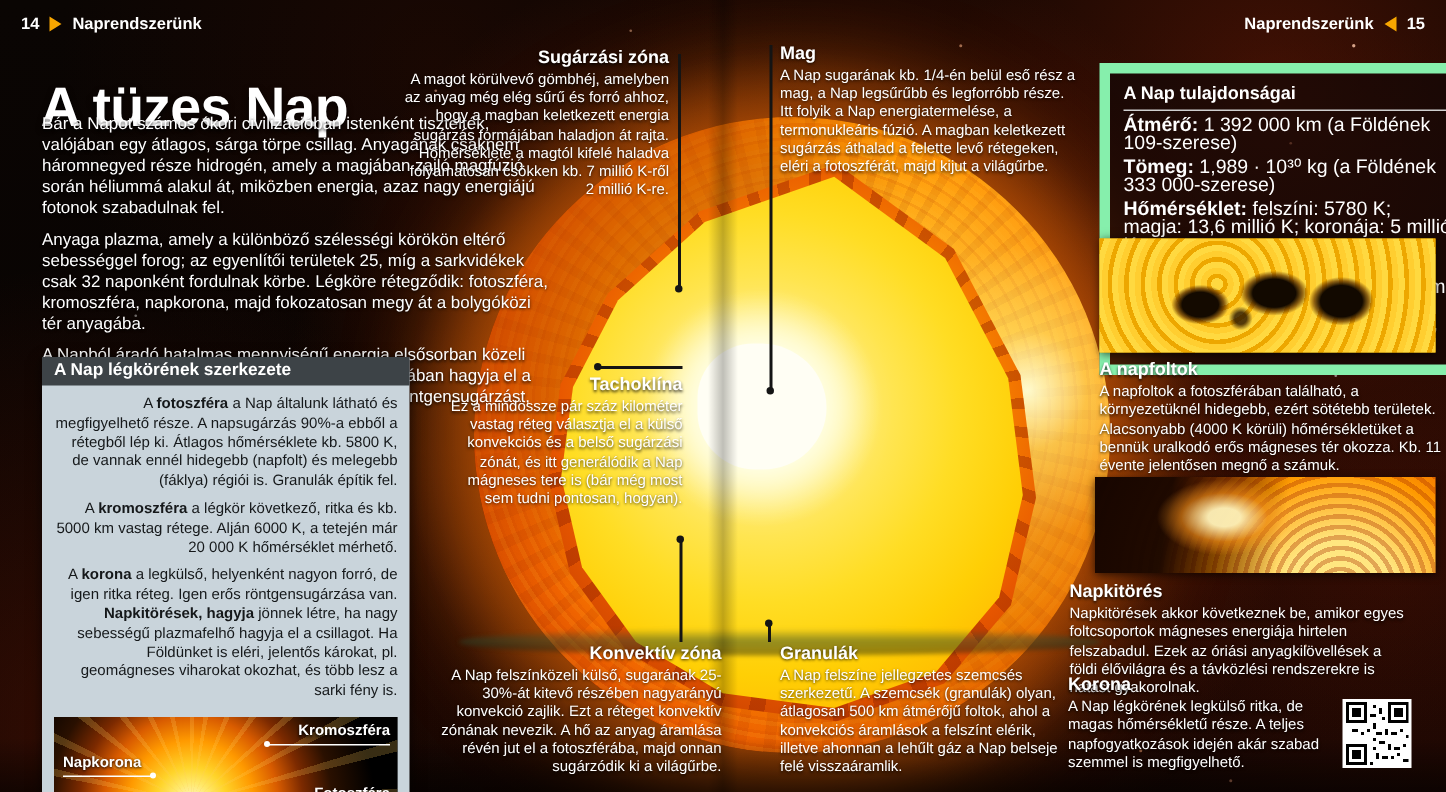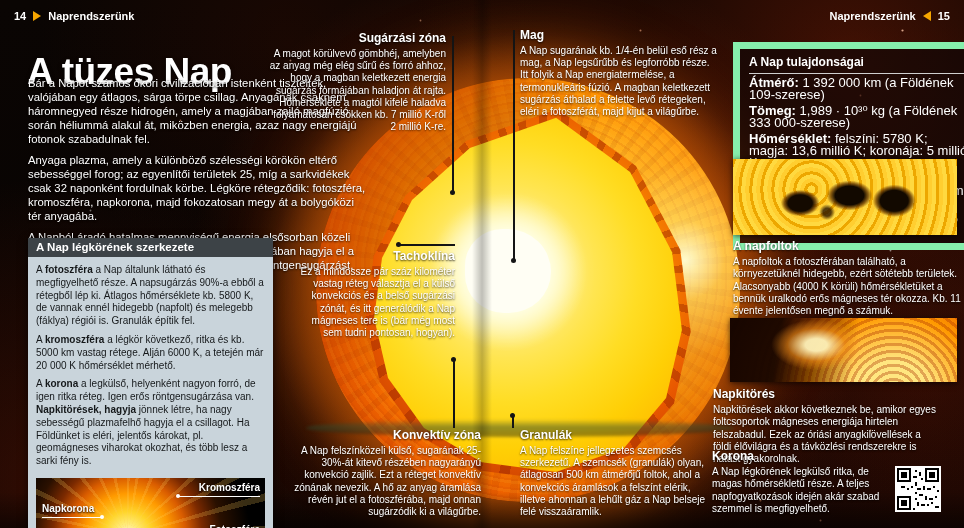--- a/index.html
+++ b/index.html
@@ -70,21 +70,21 @@
   .tri-l{width:0;height:0;border-right:8px solid #f7a600;border-top:5px solid transparent;border-bottom:5px solid transparent;}
   .page-title{position:absolute;left:27px;top:26px;font-size:37px;font-weight:bold;letter-spacing:-.5px;
     text-shadow:0 2px 4px rgba(0,0,0,.8);}
   .intro{position:absolute;left:28px;top:76px;width:342px;font-size:11.3px;line-height:14px;
     text-shadow:0 1px 2px rgba(0,0,0,.85);}
   .intro p{margin:0 0 7px 0;}
   
   .atmo-box{position:absolute;left:28px;top:238px;width:245px;background:#c9d4db;
     box-shadow:0 2px 8px rgba(0,0,0,.6);}
   .atmo-head{background:#3d4347;color:#fff;font-size:11.5px;font-weight:bold;padding:3px 8px 4px 8px;}
-  .atmo-body{padding:7px 8px 4px 8px;color:#15181a;font-size:10px;line-height:12.8px;}
+  .atmo-body{padding:7px 8px 4px 8px;color:#15181a;font-size:10px;line-height:12.8px;text-align:right;}
   .atmo-body p{margin:0 0 6px 0;}
   .photo-inset{position:relative;margin:0 8px 8px 8px;height:106px;background:#000;overflow:hidden;}
   .photo-sun{position:absolute;inset:0;
     background:
       repeating-conic-gradient(from 8deg at 40% 54%, rgba(255,205,90,.22) 0 3deg, transparent 3deg 13deg),
       radial-gradient(circle at 46% 50%, rgba(60,30,0,.9) 0 2px, transparent 3px),
       radial-gradient(circle at 36% 62%, rgba(60,30,0,.9) 0 2px, transparent 3px),
       radial-gradient(circle at 40% 54%, #fff8d0 0%, #ffe86a 9%, #ffd42a 16%, #ff9a00 28%, #d95c00 39%, #7c2a00 50%, #2a1000 63%, #000 82%);}
   .photo-lbl{position:absolute;font-size:10px;font-weight:bold;color:#fff;text-shadow:0 1px 2px #000;}
   .photo-line{position:absolute;height:1px;background:#fff;}

